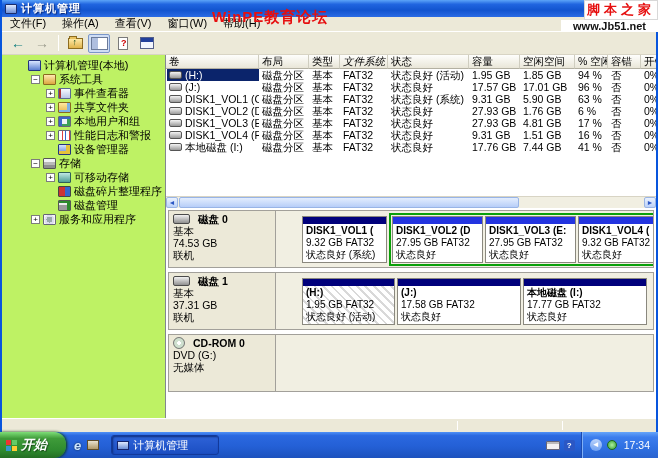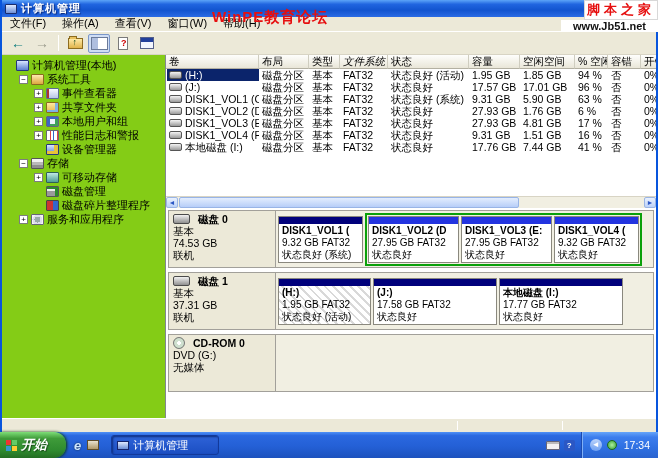--- a/index.html
+++ b/index.html
@@ -36,21 +36,21 @@
   .ico-up { width:15px; height:11px; background:linear-gradient(#ffeaa6,#e0b44c); border:1px solid #8d6c20; position:relative; }
   .ico-up::before { content:""; position:absolute; top:-3px; left:0; width:6px; height:2px; background:#e8c15e; border:1px solid #8d6c20; border-bottom:none; }
   .ico-up::after { content:"\2191"; position:absolute; left:4px; top:-2px; font-size:9px; font-weight:bold; color:#184a18; }
   .ico-tree { width:17px; height:13px; border:1px solid #6a7a9a; background:linear-gradient(90deg,#aebedf 0 6px,#fff 6px); }
   .ico-helpdoc { width:10px; height:13px; background:#fff; border:1px solid #7a7a7a; position:relative; }
   .ico-helpdoc::after { content:"?"; position:absolute; left:2px; top:0px; color:#c00; font-weight:bold; font-size:9px; }
   .ico-views { width:14px; height:12px; border:1px solid #55608a; background:linear-gradient(#22409c 0 4px,#f2f5ff 4px); }
 
   
   .main { flex:1; display:flex; background:#fff; overflow:hidden; }
-  .tree { width:164px; flex:0 0 164px; background:#84cc16; border-right:1px solid #828790; padding:3px 0 0 2px; overflow:hidden; }
+  .tree { width:164px; flex:0 0 164px; background:#bef264; border-right:1px solid #828790; padding:3px 0 0 14px; overflow:hidden; }
   .tree-row { display:flex; align-items:center; height:14px; white-space:nowrap; }
   .tw { display:inline-block; width:9px; height:9px; border:1px solid #7d7d7d; background:#fff;
         font-size:8px; line-height:7px; text-align:center; color:#000; margin-right:3px; flex:0 0 9px; }
   .tw.none { border:none; background:transparent; }
   .ticon { width:13px; height:11px; margin-right:3px; flex:0 0 13px; border-radius:1px; }
   .ti-computer { background:linear-gradient(#d8e6ff,#5b7fd0); border:1px solid #24357e; }
   .ti-tools    { background:linear-gradient(#ffeab0,#dca740); border:1px solid #8a6a1f; }
   .ti-event    { background:linear-gradient(#f7f9ff,#b9c6e6); border:1px solid #5a6a92; box-shadow:inset 2px 0 0 #a33; }
   .ti-shared   { background:linear-gradient(#ffe9a0,#e7b84f); border:1px solid #8a6a1f; box-shadow:inset -3px -2px 0 #7fb2e5; }
   .ti-users    { background:#eef2fa; border:1px solid #667; box-shadow:inset 3px 2px 0 #3c66c4, inset -3px -2px 0 #3da05a; }
@@ -80,21 +80,21 @@
   .vol-spacer { flex:1; }
 
   .hscroll { height:12px; flex:0 0 12px; display:flex; background:#f1efe2; border-top:1px solid #d8d4c4; }
   .hs-btn { width:12px; height:11px; flex:0 0 12px; background:linear-gradient(#eaf1fe,#bcd2f8); border:1px solid #9ab5e4;
             color:#2b57c4; font-size:7px; line-height:9px; text-align:center; border-radius:2px; }
   .hs-thumb { flex:0 0 340px; margin:0 1px; background:linear-gradient(#e3edfe,#b7cef8); border:1px solid #98b4e6; border-radius:2px; }
   .hs-rest { flex:1; }
 
   
   .diskview { flex:0 0 210px; background:#fff; padding:2px 1px; overflow:hidden; }
-  .disk-block { display:flex; height:58px; border:1px solid #a2a09a; margin:0 1px 4px 1px; background:#f1efe2; }
+  .disk-block { display:flex; height:58px; border:1px solid #a2a09a; margin:0 1px 4px 1px; background:#f1efe2;gap:24px; }
   .disk-label { width:107px; flex:0 0 107px; background:#ece9d8; border-right:1px solid #a2a09a; padding:2px 4px; font-size:10.5px; line-height:12px; }
   .dl-top { display:flex; align-items:center; gap:8px; font-weight:bold; }
   .hdd-ico { width:17px; height:10px; border:1px solid #4a4a4a; border-radius:2px; background:linear-gradient(#f2f2f2,#8f8f8f); }
   .cd-ico { width:12px; height:12px; border-radius:50%; border:1px solid #777; flex:0 0 12px;
             background:radial-gradient(circle at 50% 50%, #fff 0 2px, #cfe0cf 2px 5px, #9fbf9f 5px); }
   .part-area { flex:1; display:flex; align-items:center; padding:2px; gap:2px; overflow:hidden; }
   .part { border:1px solid #8a887e; background:#fff; display:flex; flex-direction:column; flex:0 0 auto; }
   .part-bar { height:7px; flex:0 0 7px; }
   .part-body { flex:1; padding:1px 3px; font-size:10px; line-height:12px; white-space:nowrap; overflow:hidden; background:#fff; }
   .part-body.hatched { background:repeating-linear-gradient(45deg,#fff 0 4px,#d9d9d9 4px 6px); }
@@ -231,27 +231,27 @@
           <span class="ticon ti-storage"></span>
           <span class="tree-label">存储</span>
         </div>
         <div class="tree-row" style="padding-left: 30px;">
           <span class="tw">+</span>
           <span class="ticon ti-removable"></span>
           <span class="tree-label">可移动存储</span>
         </div>
         <div class="tree-row" style="padding-left: 30px;">
           <span class="tw none"></span>
+          <span class="ticon ti-defrag"></span>
+          <span class="tree-label">磁盘碎片整理程序</span>
+        </div>
+        <div class="tree-row" style="padding-left: 30px;">
+          <span class="tw none"></span>
           <span class="ticon ti-diskmgmt"></span>
           <span class="tree-label">磁盘管理</span>
-        </div>
-        <div class="tree-row" style="padding-left: 30px;">
-          <span class="tw none"></span>
-          <span class="ticon ti-defrag"></span>
-          <span class="tree-label">磁盘碎片整理程序</span>
         </div>
         <div class="tree-row" style="padding-left: 15px;">
           <span class="tw">+</span>
           <span class="ticon ti-services"></span>
           <span class="tree-label">服务和应用程序</span>
         </div>
       </div>
     <div class="right">
       <div class="vol-header" id="vol-header">
           <div class="vh-cell" style="width: 93px; flex-basis: 93px;">卷</div>

